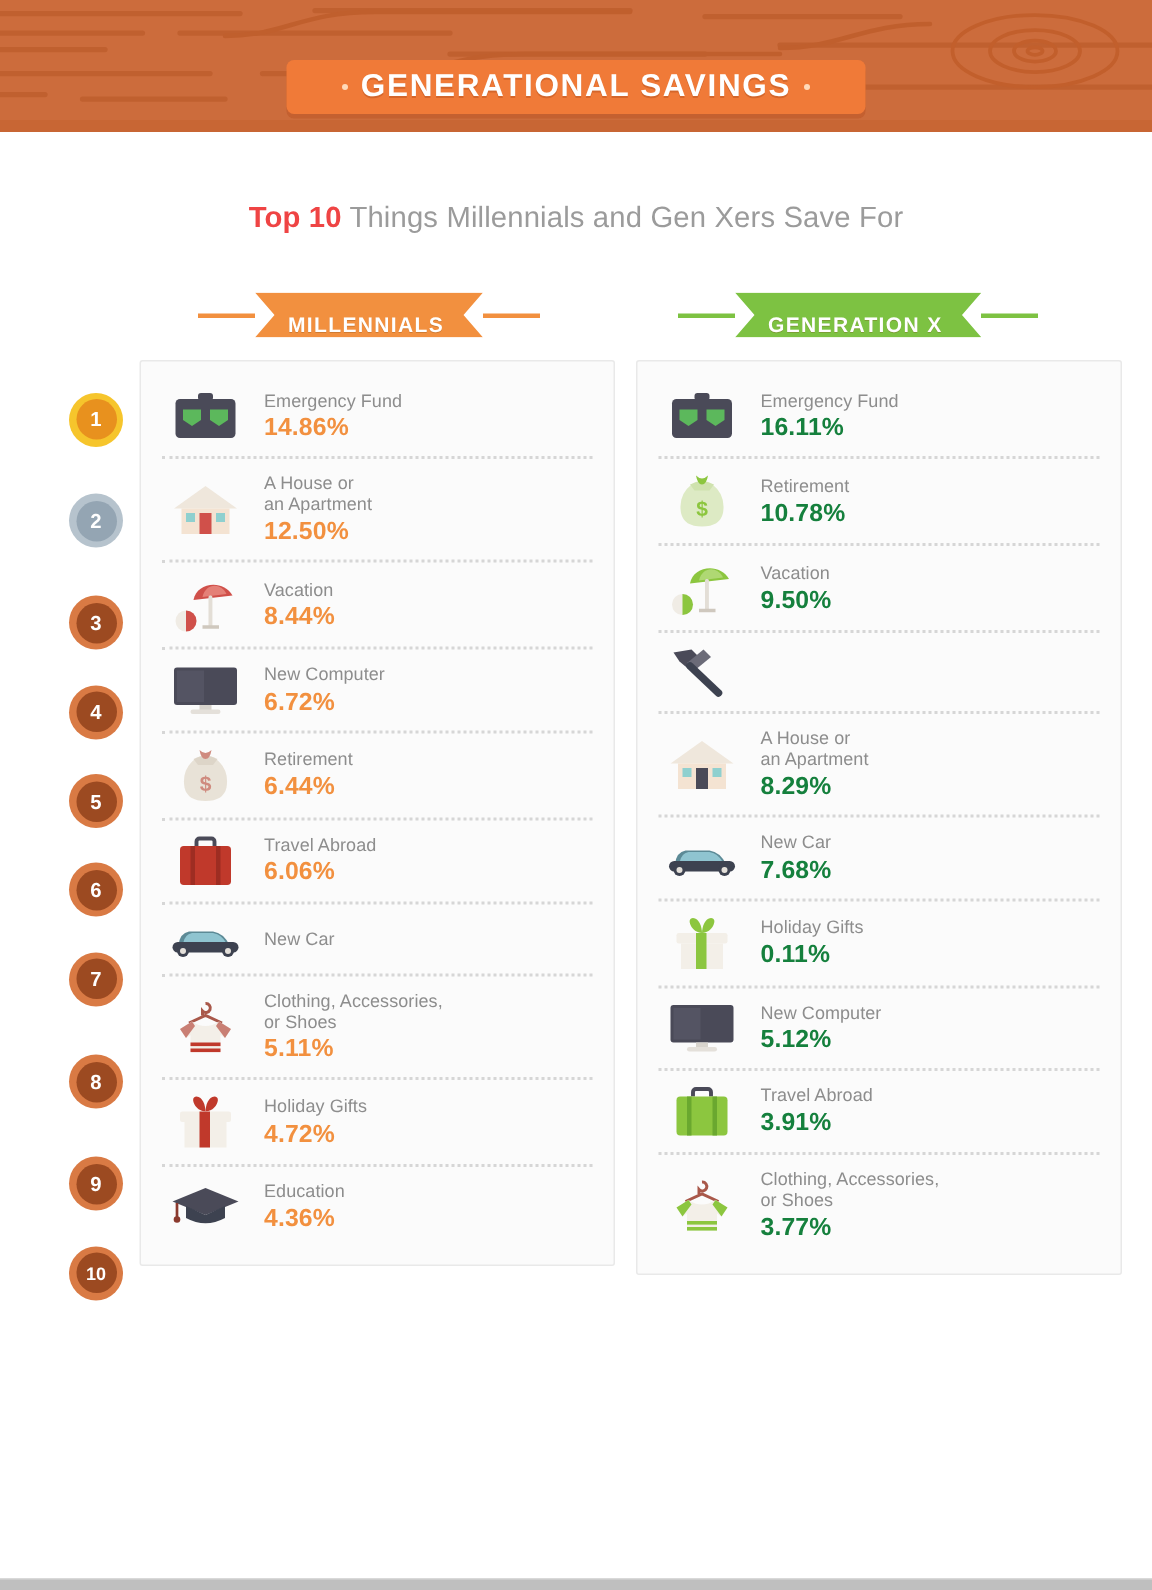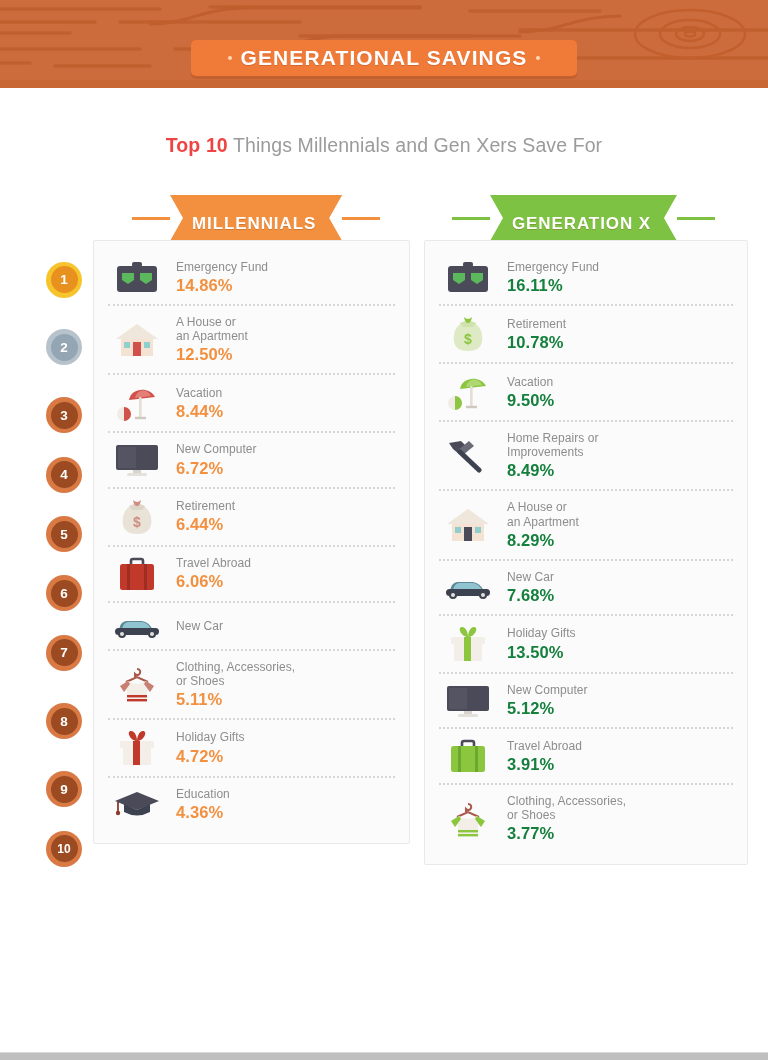--- a/index.html
+++ b/index.html
@@ -98,27 +98,27 @@
   .rib-line {
     height: 3px;
     width: 38px;
     flex: none;
   }
   .rib-line.orange { background: #f2903f; }
   .rib-line.green  { background: #7dc242; }
 
   .ribbon {
     position: relative;
-    height: 46px;
+    height: 30px;
     padding: 12px 26px 0 22px;
     display: flex;
     align-items: center;
     justify-content: center;
     color: #ffffff;
-    font-size: 17px;
+    font-size: 14px;
     font-weight: bold;
     letter-spacing: .9px;
     white-space: nowrap;
     text-shadow: 0 1px 0 rgba(120,70,20,.28);
   }
   .ribbon.orange {
     background: #f2903f;
     clip-path: polygon(0 0, 100% 0, calc(100% - 13px) 50%, 100% 100%, 0 100%, 13px 50%);
   }
   .ribbon.green {
@@ -525,24 +525,20 @@
             </div>
           </div>
           <div class="row">
             <div class="icon-cell">
               <svg width="46" height="34" viewBox="0 0 46 34">
         <path d="M4 4 L16 2 L22 8 L14 15 L8 10 Z" fill="#4a4a58"></path>
         <path d="M13 11 L24 2 l5 5 l-11 9 z" fill="#6b6b78"></path>
         <path d="M15 13 L34 31" stroke="#3d4250" stroke-width="5" stroke-linecap="round"></path>
       </svg>
             </div>
-            <div class="text-cell">
-              <div class="row-label">Home Repairs or<br>Improvements</div>
-              <div class="row-value val-green">8.49%</div>
-            </div>
           </div>
           <div class="row">
             <div class="icon-cell">
               <svg width="46" height="36" viewBox="0 0 46 36">
         <path d="M23 2 L44 17 H2 Z" fill="#efe7dc"></path>
         <rect x="7" y="17" width="32" height="17" fill="#f4e3d2"></rect>
         <rect x="19" y="20" width="8" height="14" fill="#4a4a58"></rect>
         <rect x="10" y="20" width="6" height="6" fill="#8fd0cf"></rect>
         <rect x="30" y="20" width="6" height="6" fill="#8fd0cf"></rect>
       </svg>
@@ -574,21 +570,21 @@
               <svg width="42" height="38" viewBox="0 0 42 38">
         <path d="M21 12 C14 12, 10 2, 15 2 C19 2, 21 8, 21 12 z" fill="#8cc63f"></path>
         <path d="M21 12 C28 12, 32 2, 27 2 C23 2, 21 8, 21 12 z" fill="#8cc63f"></path>
         <rect x="4" y="12" width="34" height="7" rx="1.5" fill="#f3efe8"></rect>
         <rect x="7" y="19" width="28" height="17" fill="#f3efe8"></rect>
         <rect x="17" y="12" width="7" height="24" fill="#8cc63f"></rect>
       </svg>
             </div>
             <div class="text-cell">
               <div class="row-label">Holiday Gifts</div>
-              <div class="row-value val-green">13.50%</div>
+              <div class="row-value val-green">0.11%</div>
             </div>
           </div>
           <div class="row">
             <div class="icon-cell">
               <svg width="46" height="34" viewBox="0 0 46 34">
         <rect x="2" y="2" width="42" height="25" rx="2" fill="#4a4a58"></rect>
         <rect x="4" y="4" width="18" height="21" fill="#545463"></rect>
         <rect x="19" y="27" width="8" height="4" fill="#d8d4cd"></rect>
         <rect x="13" y="30" width="20" height="3" rx="1.5" fill="#e4e0da"></rect>
       </svg>

